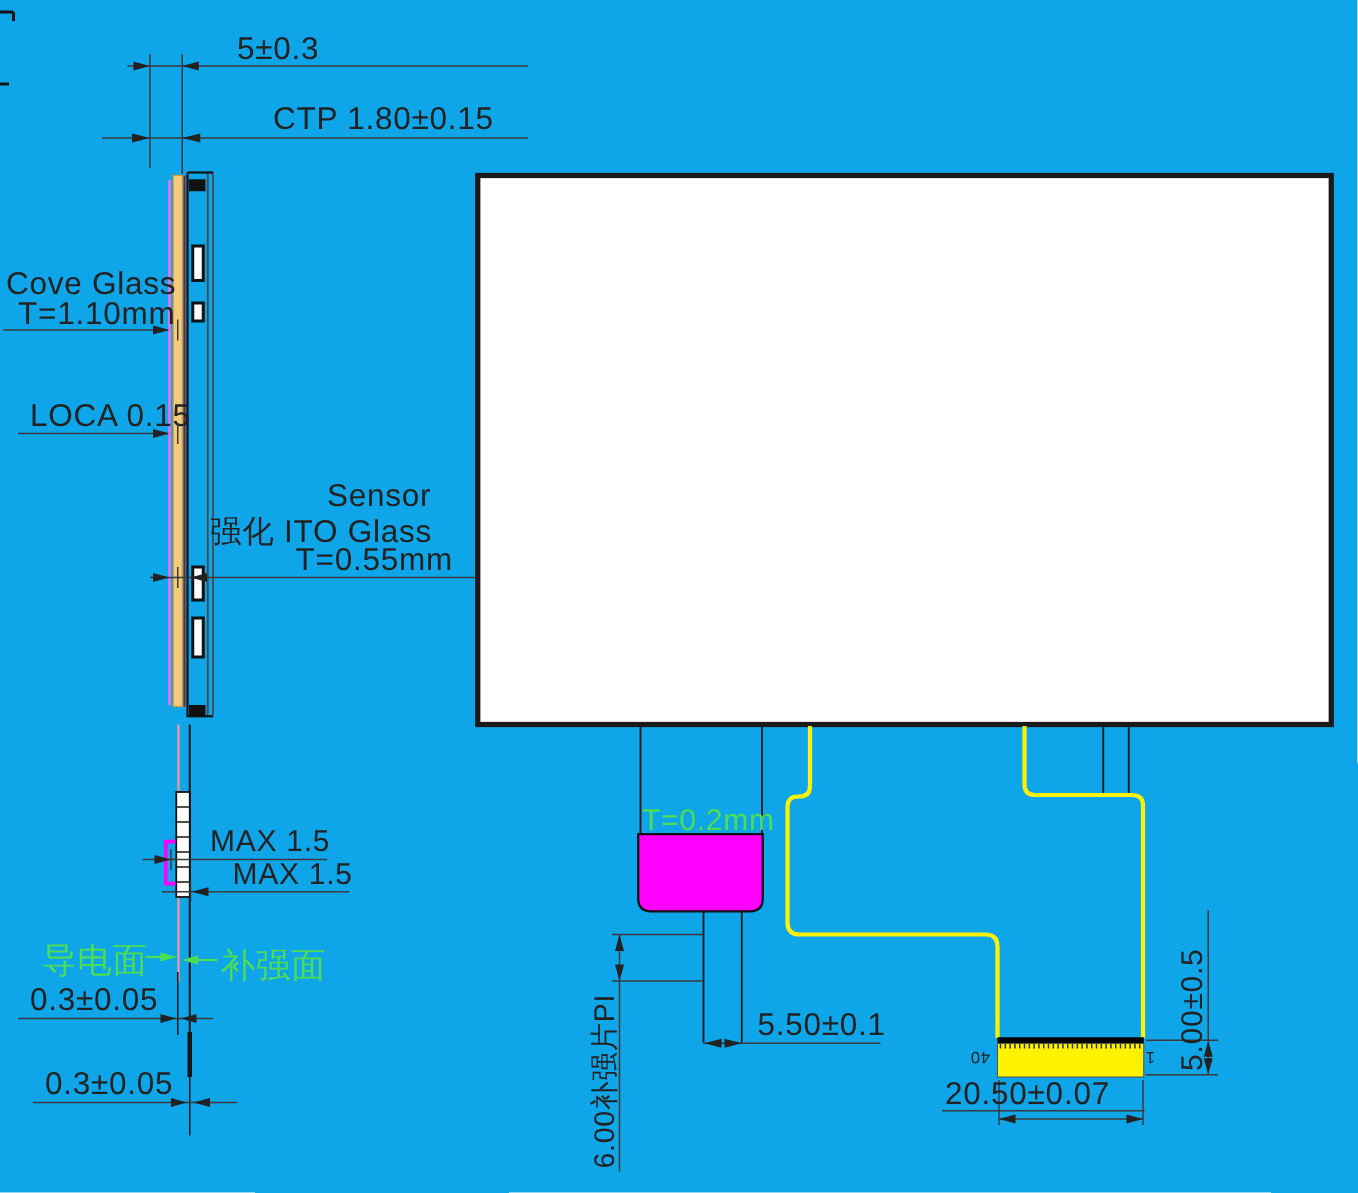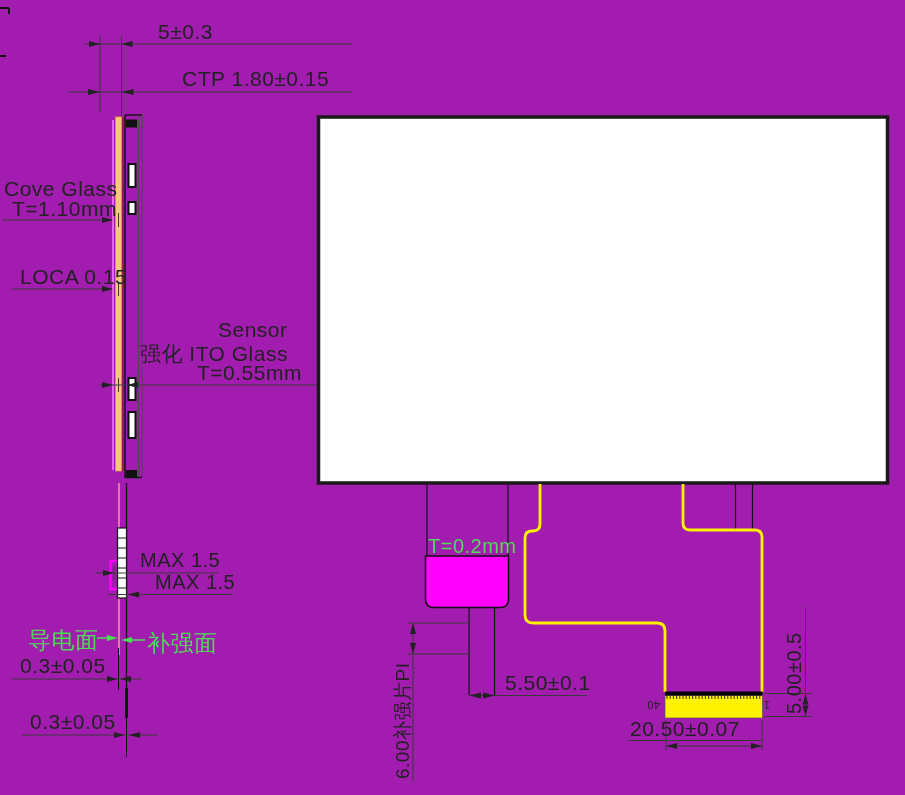--- a/index.html
+++ b/index.html
@@ -1,16 +1,16 @@
 <!DOCTYPE html>
 <html><head>
 <meta charset="utf-8">
 <style>
   html,body{margin:0;padding:0;background:#ffffff;}
-  .stage{width:905px;height:795px;position:relative;background:#a21caf;overflow:hidden;}
+  .stage{width:905px;height:795px;position:relative;background:#0ea5e9;overflow:hidden;}
   svg{display:block;}
   text{font-family:"Liberation Sans","DejaVu Sans",sans-serif;fill:#222;letter-spacing:0.5px;}
   .dim{font-size:21px;}
   .dim-sm{font-size:20px;}
   .green{fill:#4ddd55;}
   .geo{stroke:#141414;fill:none;}
   .dimline{stroke:#3a3a3a;stroke-width:1;fill:none;}
   .arrow{fill:#222;stroke:none;}
   .garrow{fill:#4ddd55;stroke:none;}
 </style>

